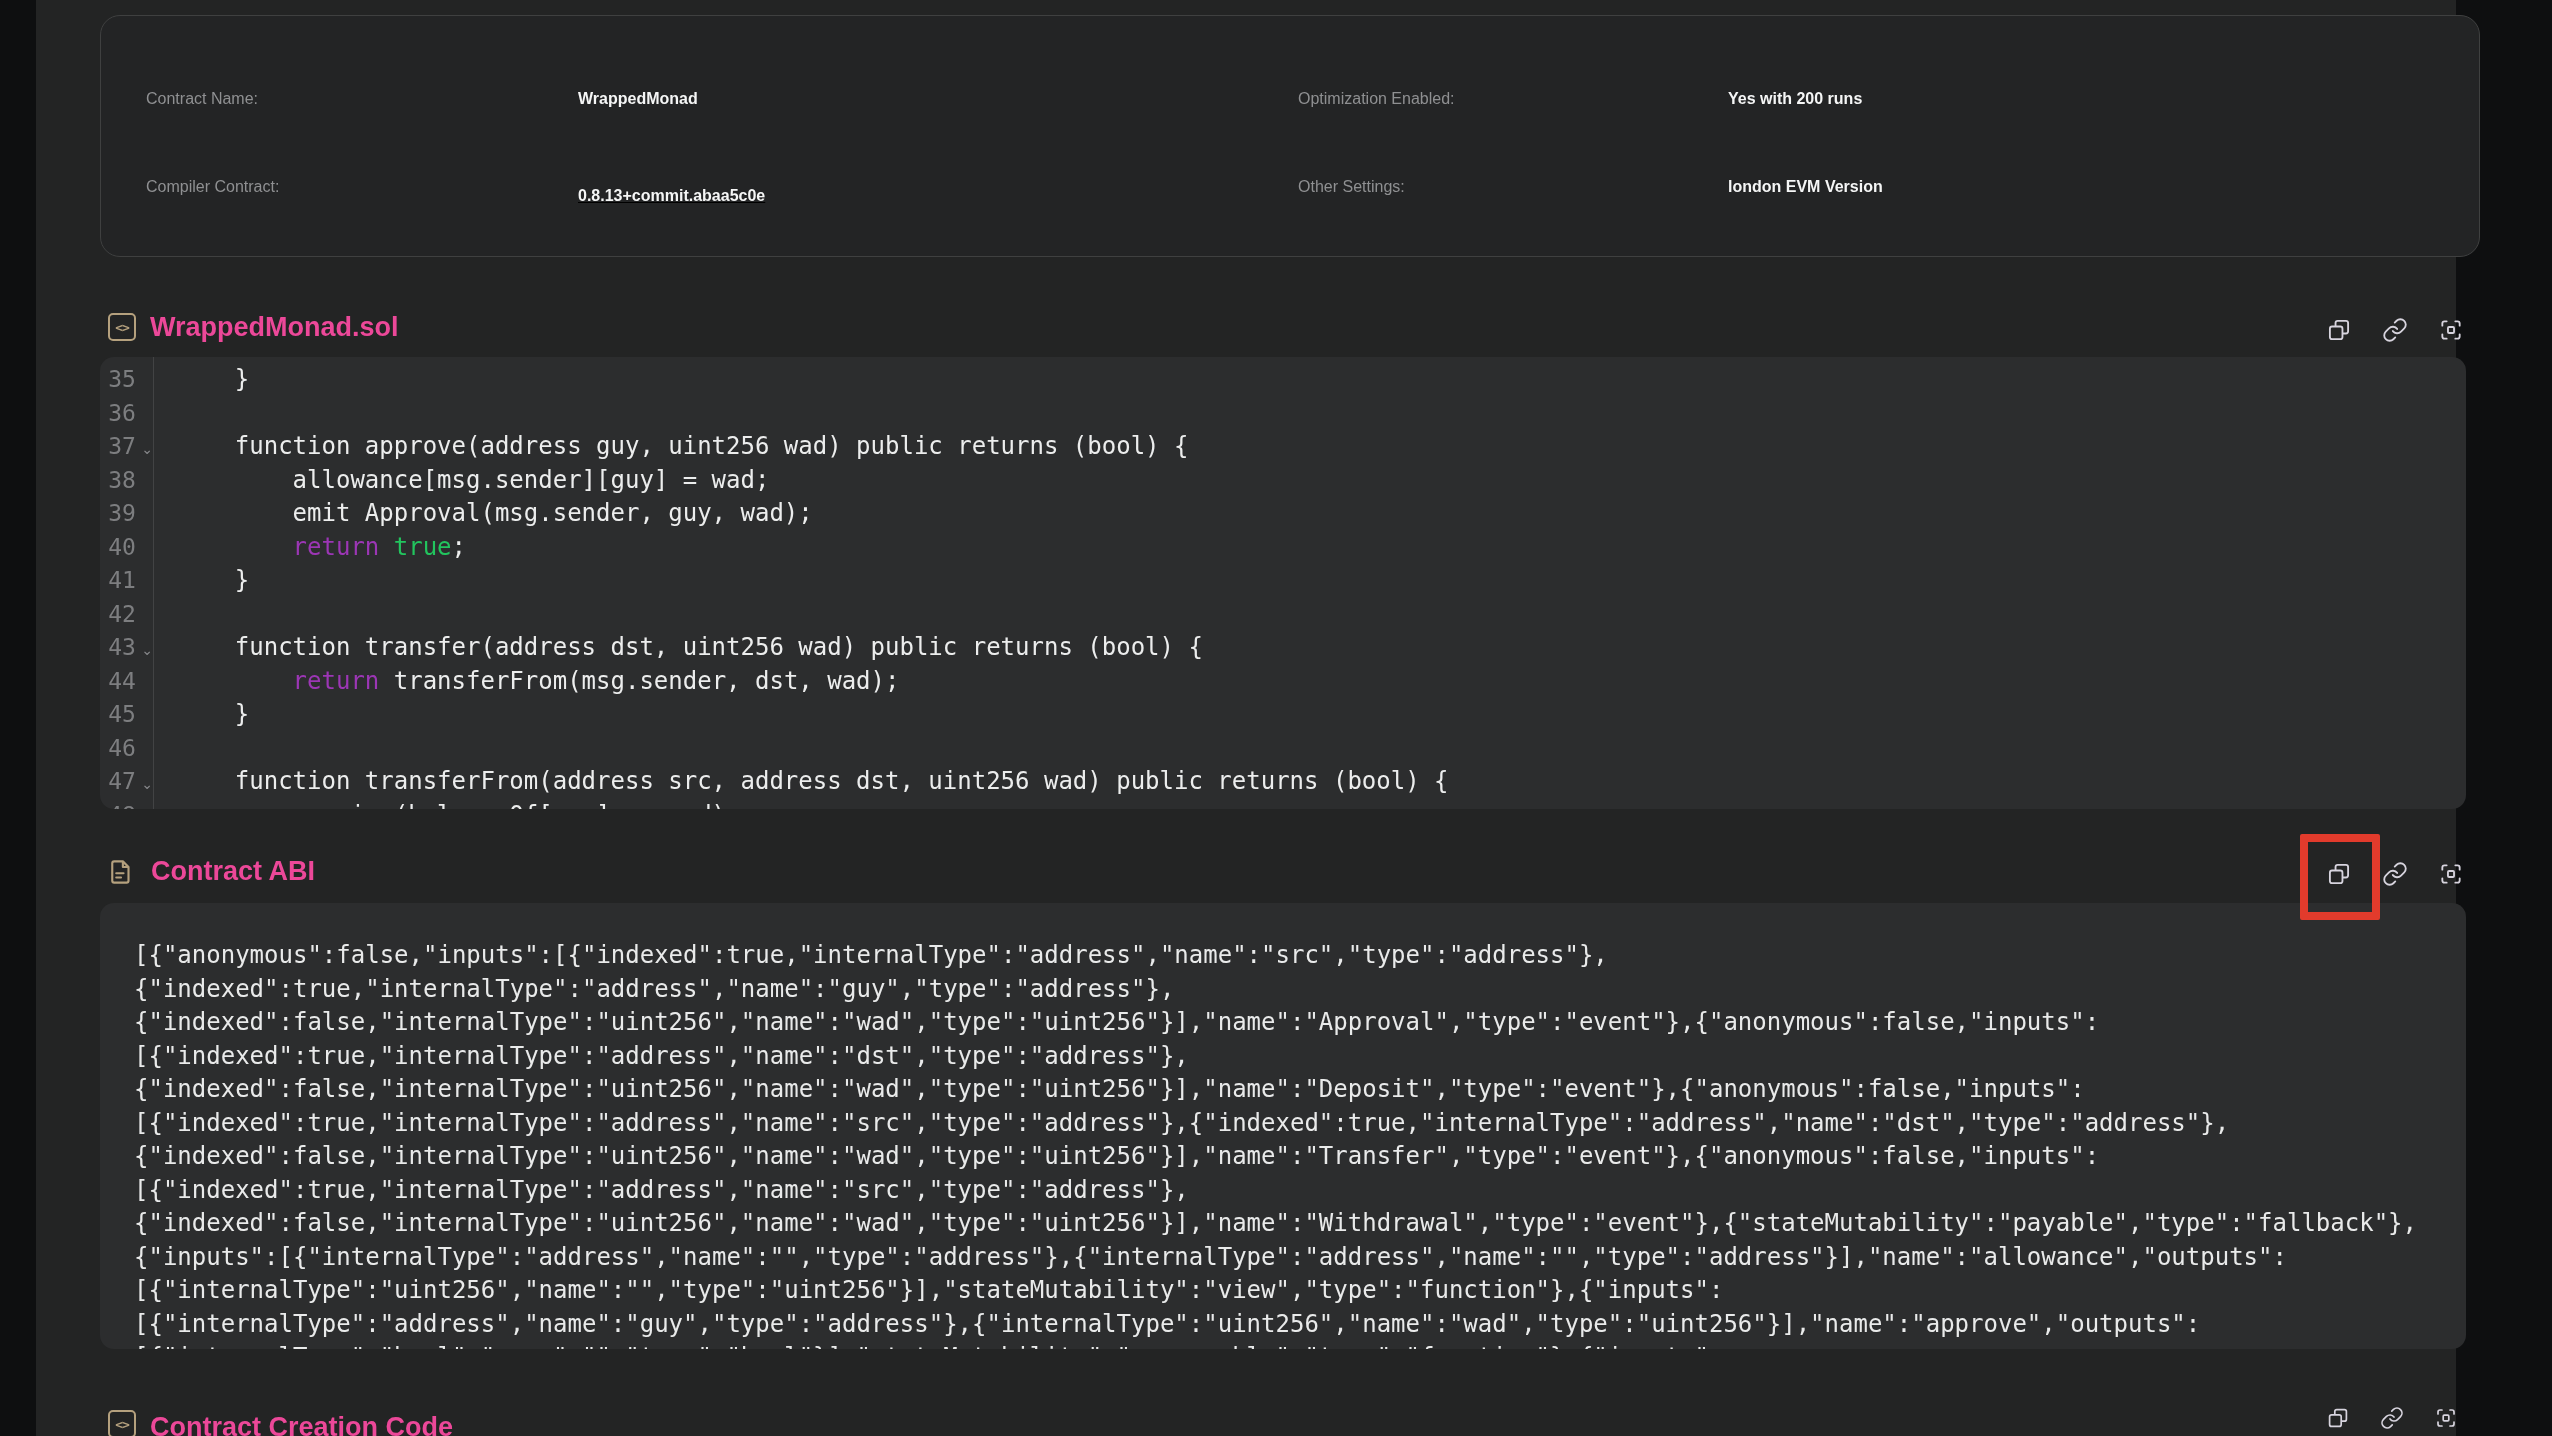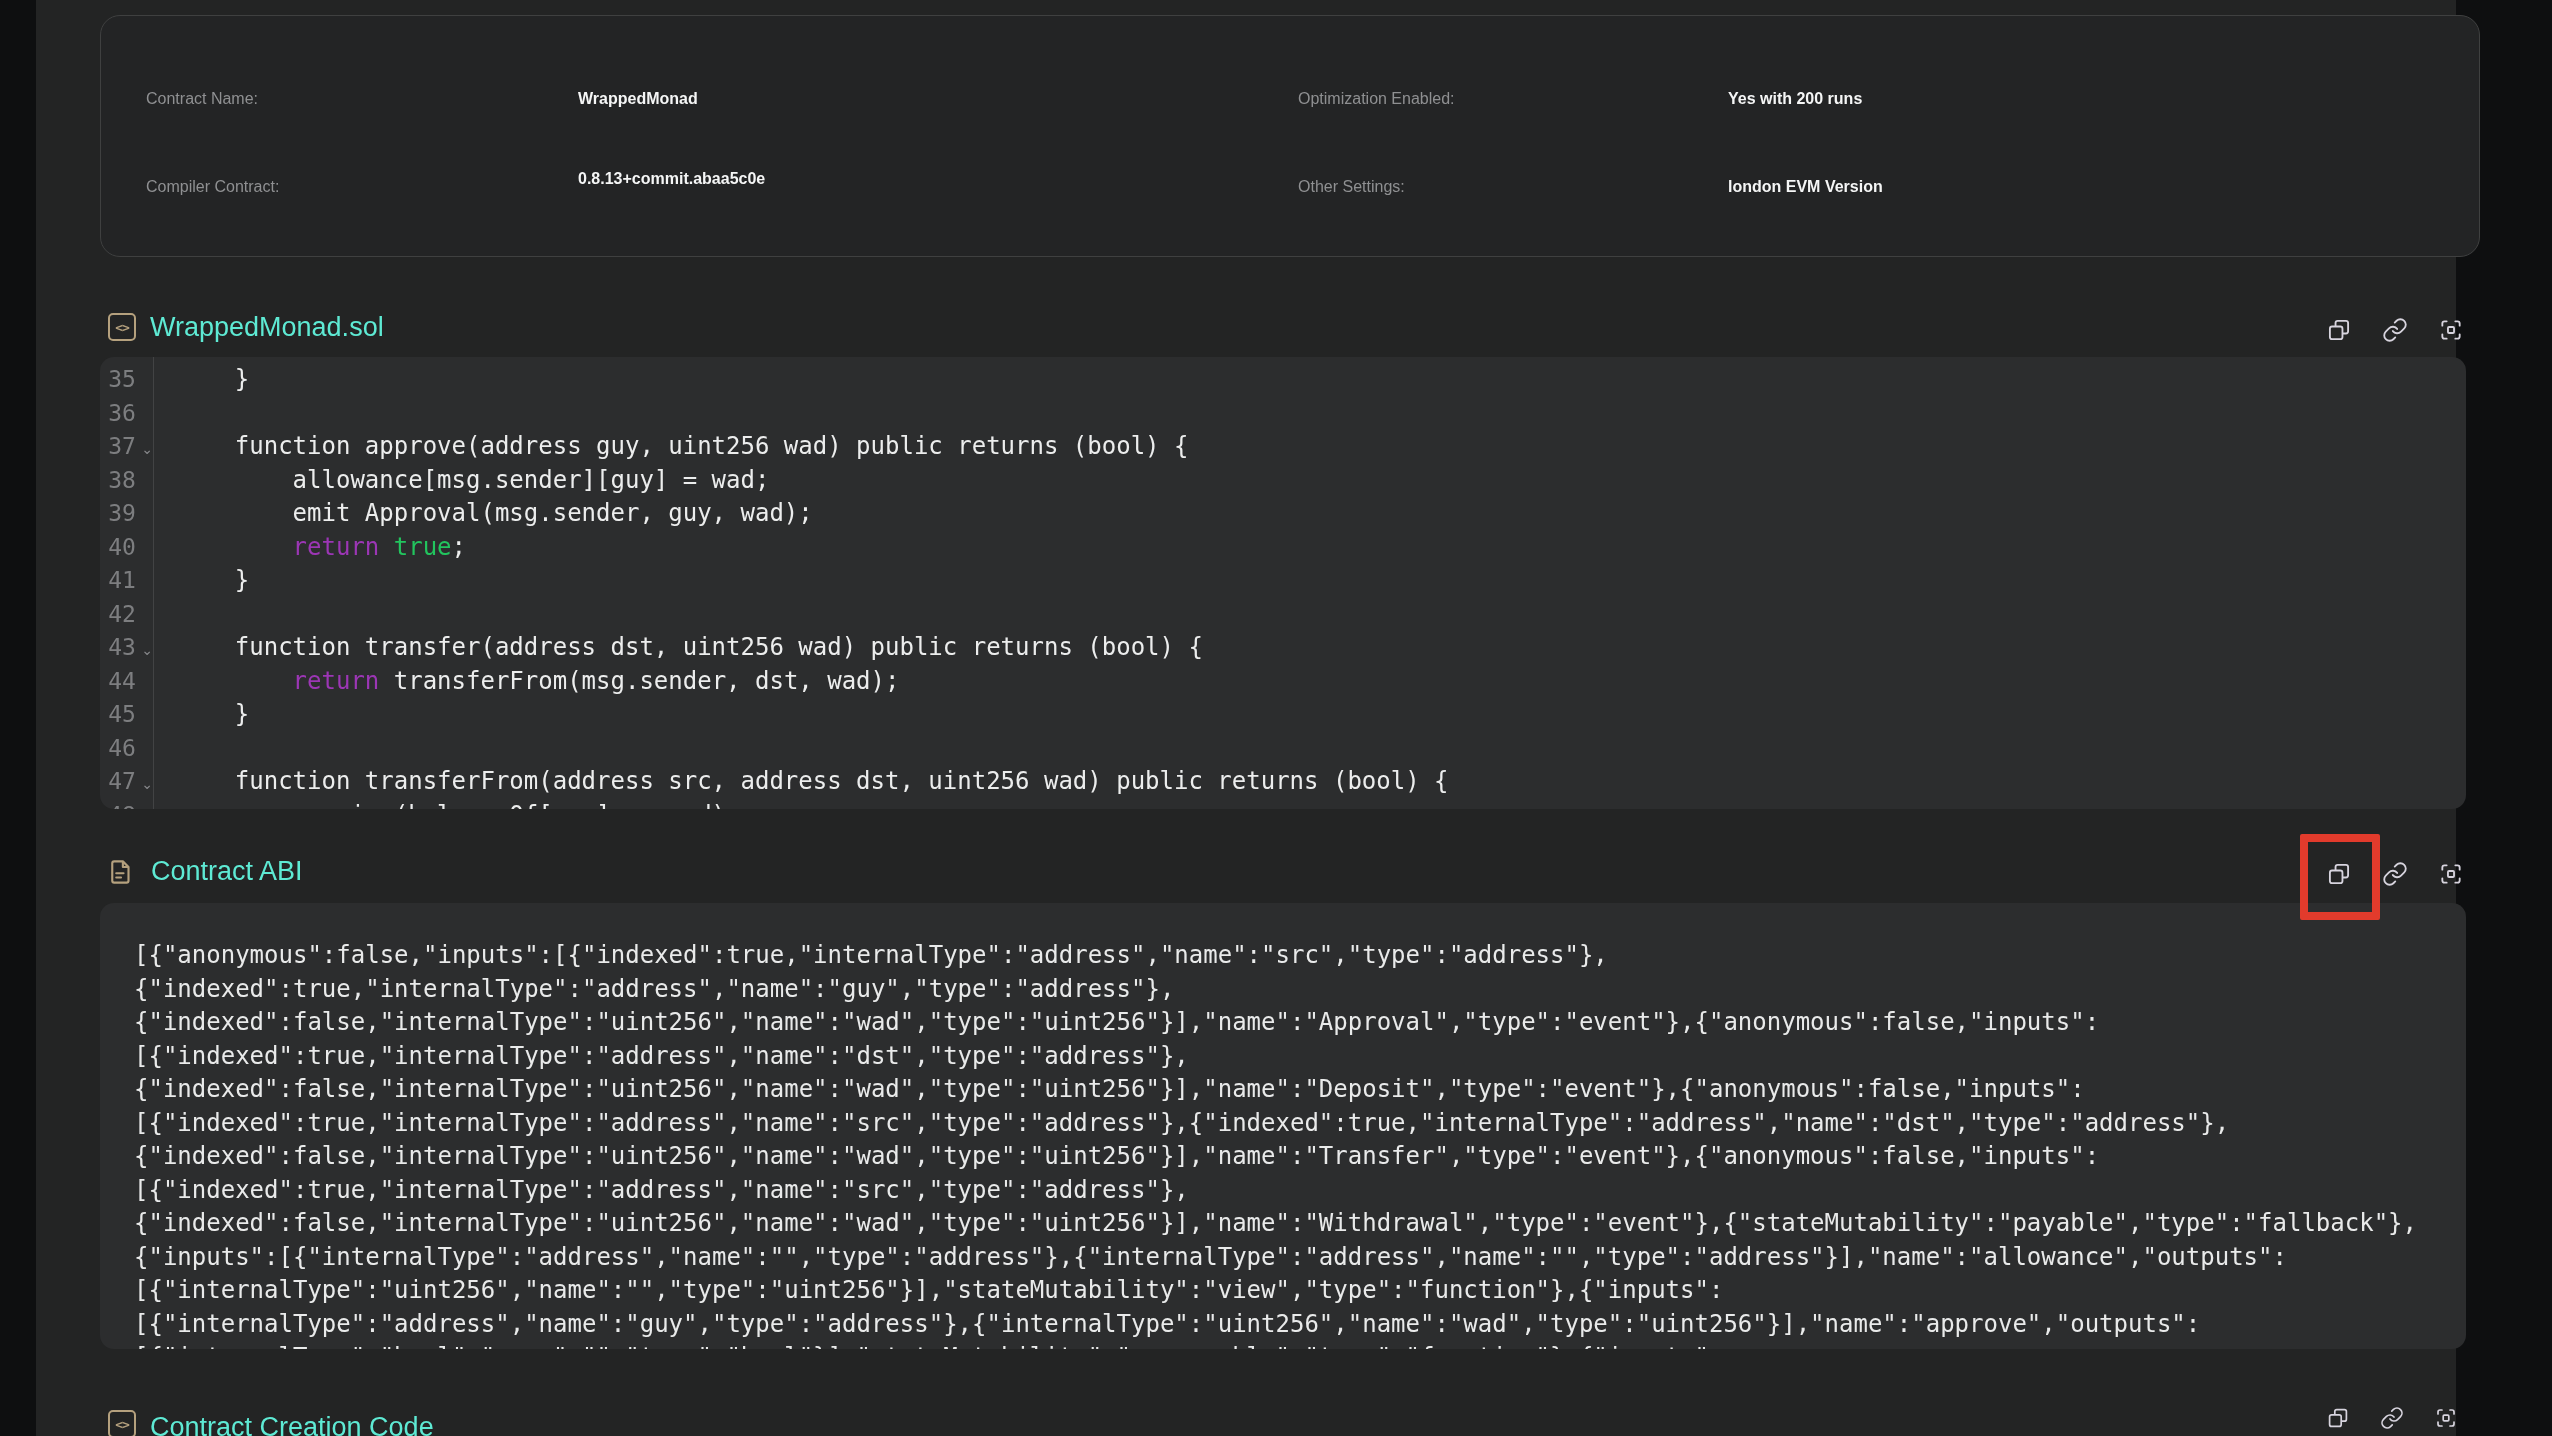--- a/index.html
+++ b/index.html
@@ -8,21 +8,21 @@
   .content-col{position:absolute;left:36px;top:0;width:2420px;height:1436px;background:#232424;}
 
   
   .info-card{position:absolute;left:64px;top:15px;width:2378px;height:240px;
              border:1px solid #3f4040;border-radius:20px;background:#232425;}
   .cell{position:absolute;font-size:16px;line-height:30px;white-space:nowrap;}
   .cell .lbl{color:#8f9092;font-weight:500;}
   .cell .val{color:#f5f6f6;font-weight:700;}
 
   
-  .sec-title{position:absolute;color:#5eead4;font-size:27px;font-weight:400;white-space:nowrap;}
+  .sec-title{position:absolute;color:#ec4899;font-size:27px;font-weight:700;white-space:nowrap;}
   .code-chip{position:absolute;width:24px;height:24px;border:2px solid #b5a17e;border-radius:5px;
              color:#b5a17e;font-size:13px;font-weight:700;display:flex;align-items:center;justify-content:center;
              font-family:"DejaVu Sans Mono",monospace;letter-spacing:-1px;}
   .act{position:absolute;width:26px;height:26px;}
   .act svg{display:block;}
   .icon-stroke{stroke:#d7d4de;fill:none;stroke-width:1.7;stroke-linecap:round;stroke-linejoin:round;}
   .icon-fillfront{fill:#232424;}
 
   
   .code-box{position:absolute;left:64px;top:357px;width:2366px;height:452px;
@@ -59,21 +59,21 @@
     <div class="info-card">
       <div class="cell" style="left:45px;top:68px;">
         <span class="lbl">Contract Name:</span>
       </div>
       <div class="cell" style="left:477px;top:68px;">
         <span class="val">WrappedMonad</span>
       </div>
       <div class="cell" style="left:45px;top:156px;">
         <span class="lbl">Compiler Contract:</span>
       </div>
-      <div class="cell" style="left:477px;top:148px;">
+      <div class="cell" style="left:477px;top:165px;text-decoration:underline;">
         <span class="val">0.8.13+commit.abaa5c0e</span>
       </div>
       <div class="cell" style="left:1197px;top:68px;text-align:center;">
         <span class="lbl">Optimization Enabled:</span>
       </div>
       <div class="cell" style="left:1627px;top:68px;">
         <span class="val">Yes with 200 runs</span>
       </div>
       <div class="cell" style="left:1197px;top:156px;">
         <span class="lbl">Other Settings:</span>

